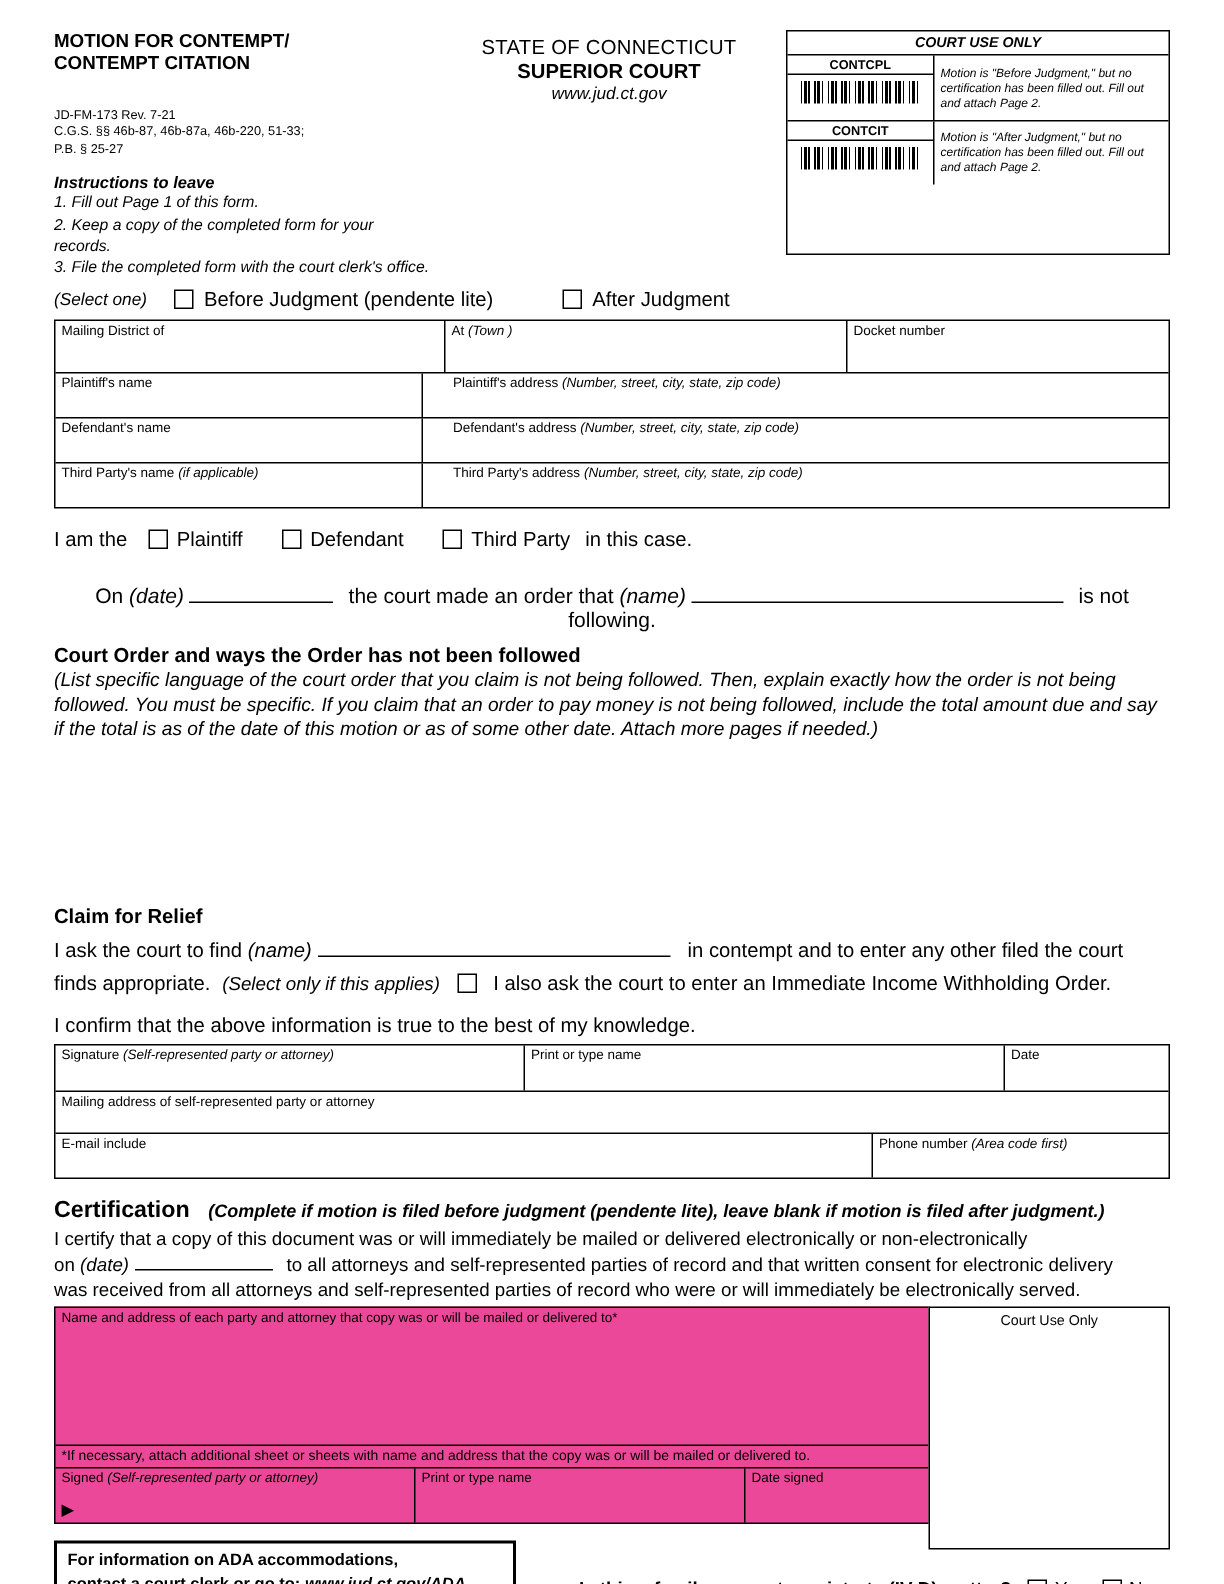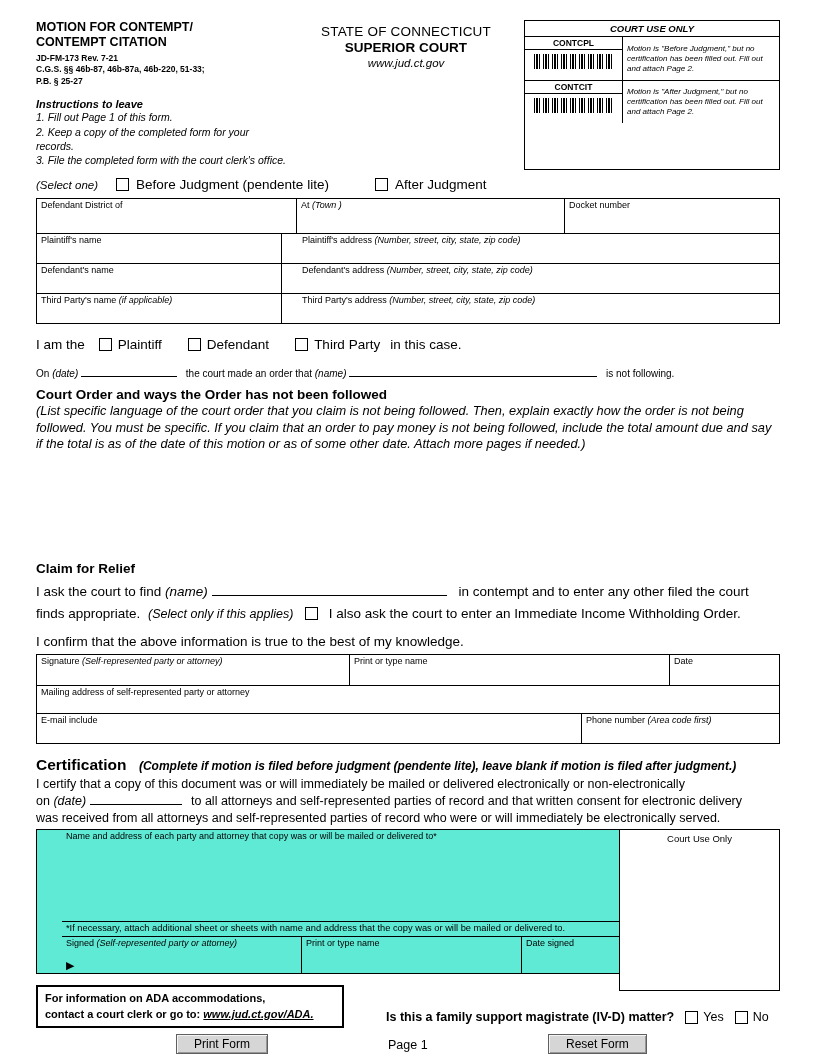--- a/index.html
+++ b/index.html
@@ -4,21 +4,21 @@
 <style>
   * { margin:0; padding:0; box-sizing:border-box; }
   html, body { background:#ffffff; }
   body { width:816px; height:1056px; font-family:"Liberation Sans", sans-serif; color:#000; overflow:hidden; }
   .page { position:relative; width:816px; height:1056px; padding:20px 36px 0 36px; }
 
   
   .hdr { display:flex; }
   .hdr-left { width:252px; }
   .form-title { font-size:12.5px; font-weight:bold; line-height:1.2; }
-  .form-meta { font-size:8.5px; line-height:1.35; margin-top:3px;font-weight:bold; }
+  .form-meta { font-size:8.5px; line-height:1.35; margin-top:21px; }
   .instr { margin-top:11px; }
   .instr-title { font-size:11px; font-weight:bold; font-style:italic; }
   .instr-item { font-size:10.5px; font-style:italic; line-height:1.35; }
   .hdr-center { width:236px; text-align:center; padding-top:4px; }
   .state { font-size:13.5px; letter-spacing:.2px; }
   .court { font-size:13.5px; font-weight:bold; margin-top:1px; }
   .website { font-size:11.5px; font-style:italic; margin-top:2px; }
 
   .cub { width:256px; height:150px; border:1px solid #000; margin-left:auto; }
   .cub-title { text-align:center; font-weight:bold; font-style:italic; font-size:9.5px; border-bottom:1px solid #000; padding:2px 0; }
@@ -44,21 +44,21 @@
   .hint { font-style:italic; }
   .r1 { height:34px; }
   .rx { height:30px; }
   .c-jd { width:259px; } .c-town { width:268px; } .c-docket { flex:1; }
   .c-name { width:244px; } .c-addr { flex:1;padding-left:20px; }
 
   
   .party-line { display:flex; align-items:center; margin-top:13px; font-size:13.5px; }
   .party-line .cb { margin-left:14px; }
   .party-line .lbl { margin-left:6px; }
-  .order-line { margin-top:12px; font-size:10px; }
+  .order-line { margin-top:22px; font-size:14px;text-align:center; }
   .blank { display:inline-block; border-bottom:1px solid #000; height:13px; vertical-align:baseline; }
   .sect-title { font-size:13.5px; font-weight:bold; margin-top:8px; }
   .sect-note { font-size:12.8px; font-style:italic; line-height:1.3; margin-top:1px; }
   .write-space { height:100px; }
 
   .claim-line { margin-top:7px; font-size:13.5px; }
   .claim-line .cb { vertical-align:-2px; }
   .confirm-line { margin-top:13px; font-size:13.5px; }
 
   
@@ -66,21 +66,21 @@
   .s-sig { width:312px; } .s-print { width:320px; } .s-date { flex:1; }
   .s-email { width:544px; } .s-phone { flex:1; }
   .rb { height:28px; }
 
   
   .cert-head { margin-top:12px; }
   .cert-title { font-size:15.5px; font-weight:bold; }
   .cert-sub { font-size:12px; font-weight:bold; font-style:italic; margin-left:8px; }
   .cert-body { font-size:12.5px; line-height:1.32; margin-top:2px; }
   .cert-table { position:relative; margin-top:3px; height:146px; }
-  .cert-left { width:584px; border:1px solid #000; background:#5eead4;padding-left:25px; }
+  .cert-left { width:584px; border:1px solid #000; background:#ec4899; }
   .names-cell { height:91px; font-size:9px; padding:1px 4px; }
   .footnote-row { border-top:1px solid #000; font-size:9.3px; padding:1px 4px; height:15px; }
   .signed-row { display:flex; border-top:1px solid #000; height:37px; }
   .signed-row .ccell { position:relative; }
   .sg-signed { width:239px; } .sg-print { width:220px; } .sg-date { flex:1; }
   .arrow { position:absolute; left:4px; bottom:1px; font-size:11px; }
   .cuo-box { position:absolute; left:583px; top:0; width:161px; height:162px; border:1px solid #000; background:#fff; }
   .cuo-label { text-align:center; font-size:9.5px; padding-top:3px; }
 
   
@@ -150,21 +150,21 @@
     <span class="select-label">(Select one)</span>
     <span class="cb" style="margin-left:18px;"></span>
     <span style="margin-left:7px;">Before Judgment (pendente lite)</span>
     <span class="cb" style="margin-left:46px;"></span>
     <span style="margin-left:7px;">After Judgment</span>
   </div>
 
   <div class="ctable">
     <div class="crow r1">
       <div class="ccell c-jd">
-        <span>Defendant District of</span>
+        <span>Mailing District of</span>
       </div>
       <div class="ccell c-town">
         <span>At</span>
         <span class="hint">(Town )</span>
       </div>
       <div class="ccell c-docket">
         <span>Docket number</span>
       </div>
     </div>
     <div class="crow rx">

